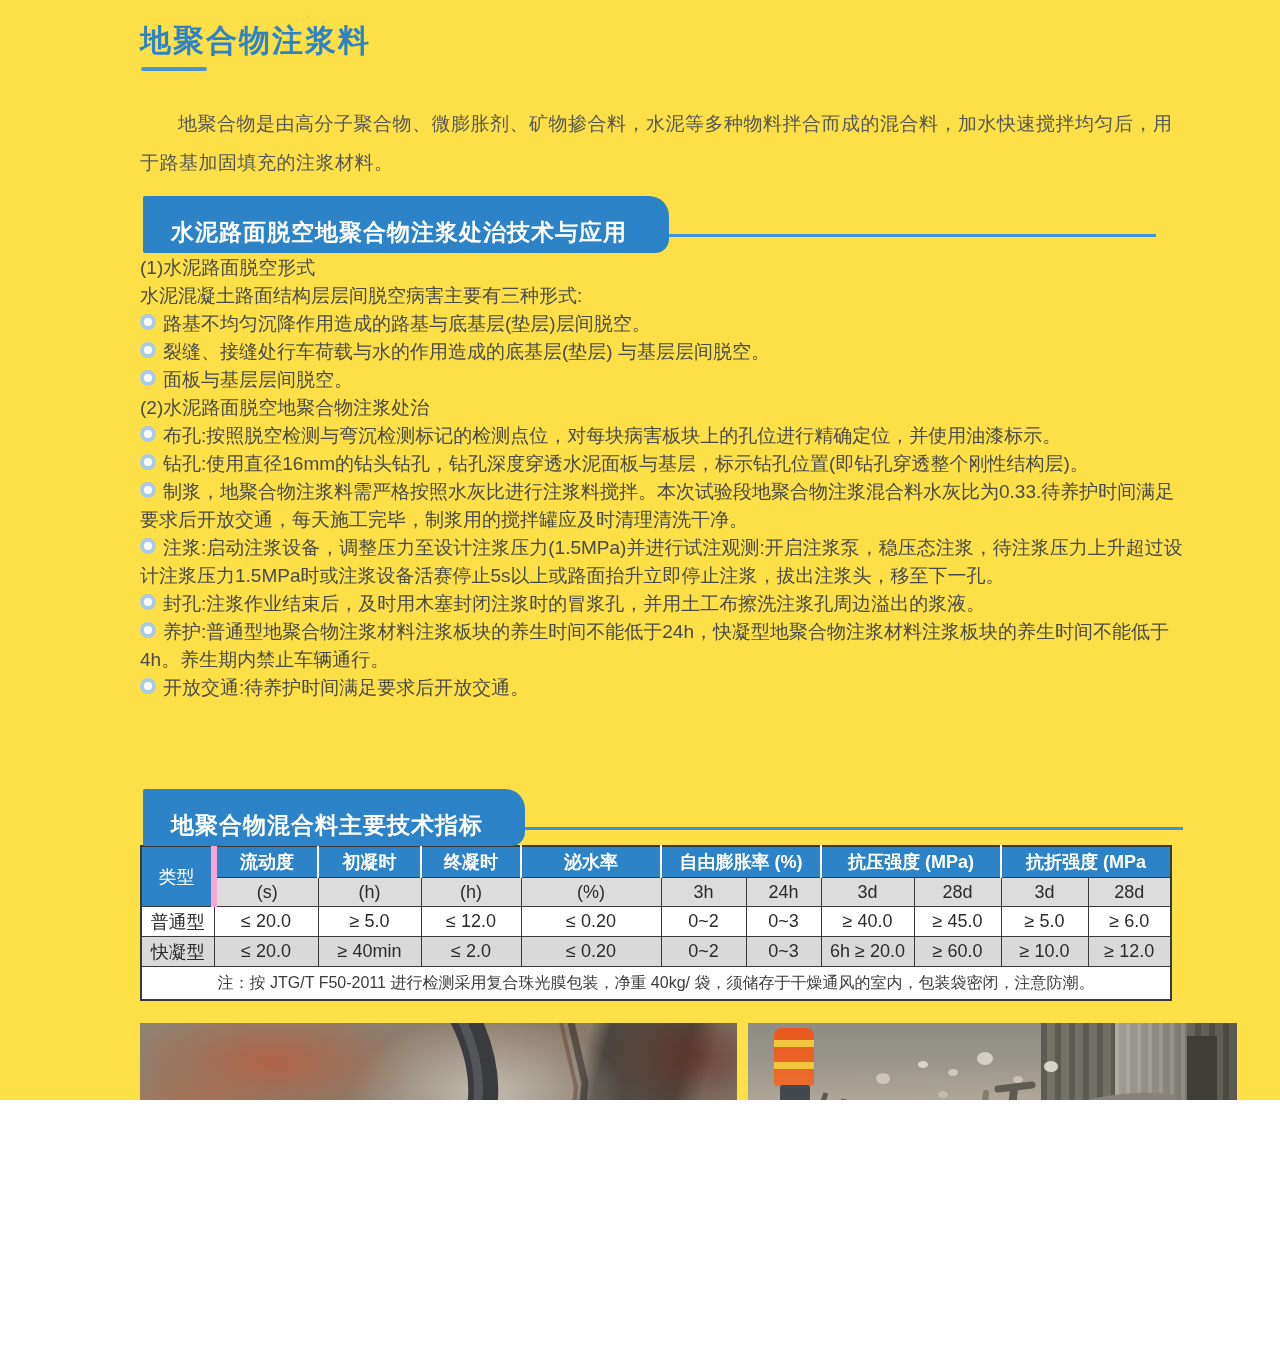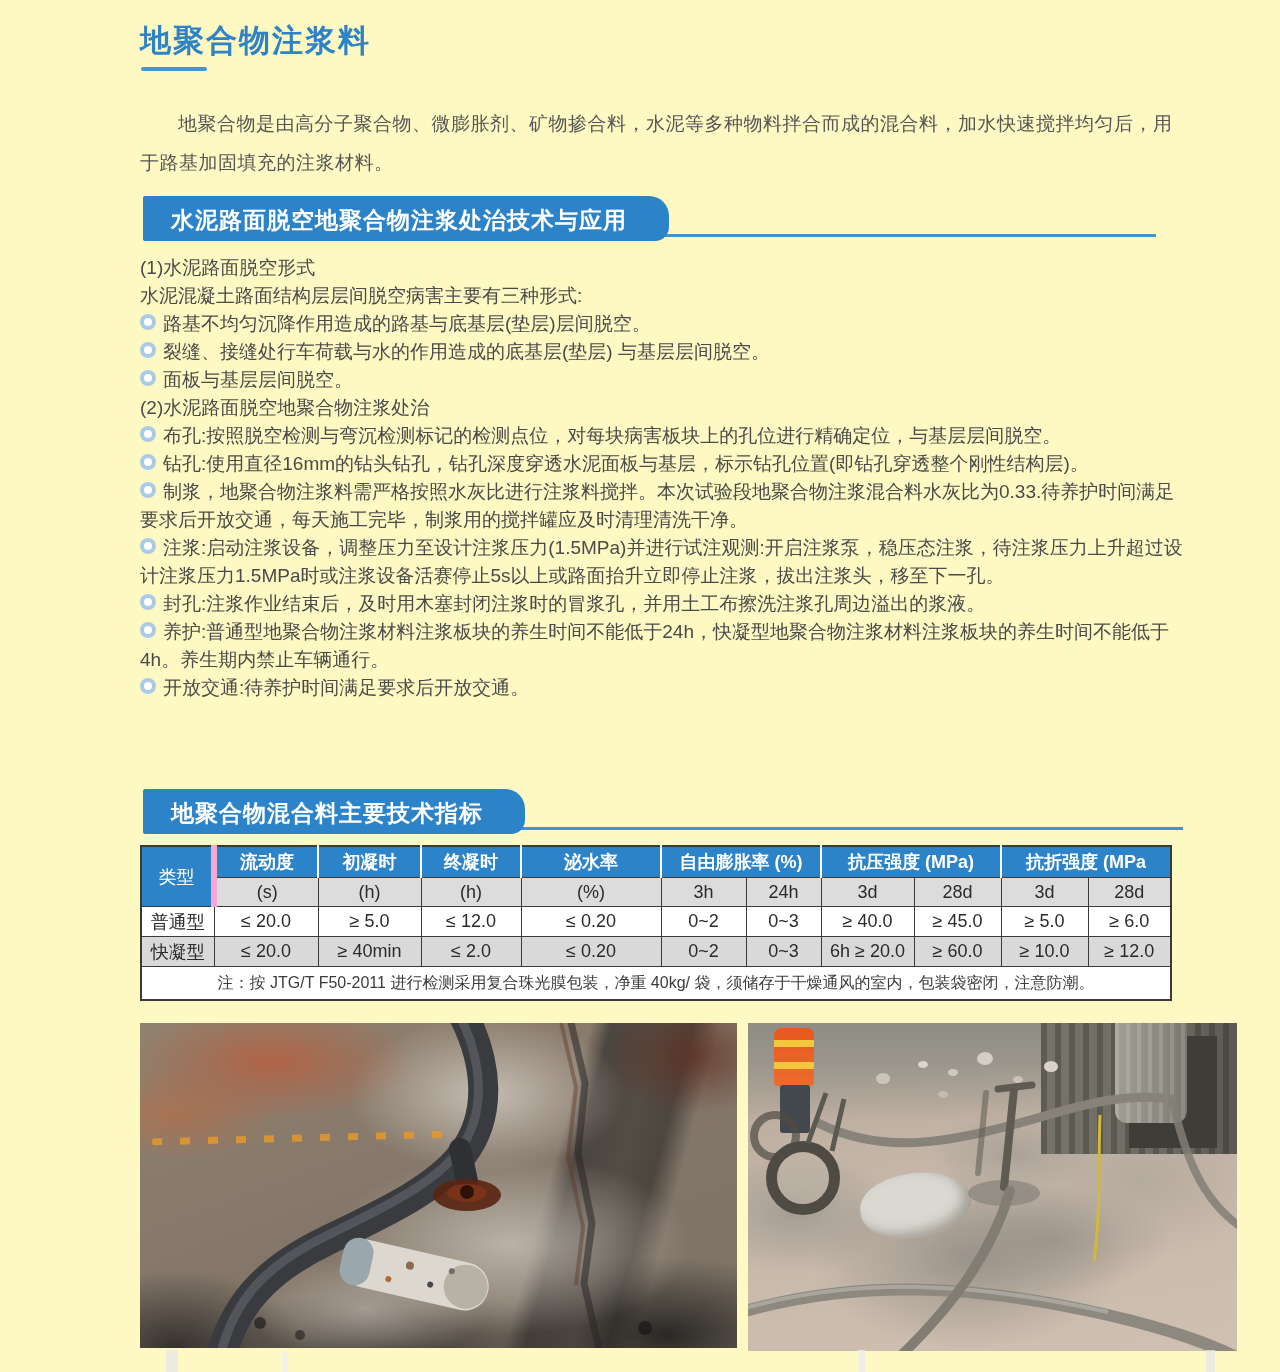--- a/index.html
+++ b/index.html
@@ -1,29 +1,29 @@
 <!DOCTYPE html>
 <html lang="zh"><head>
 <meta charset="utf-8">
 <style>
   html,body{margin:0;padding:0;background:#ffffff;}
-  .page{position:relative;width:1280px;height:1372px;background:#fef9c3;overflow:hidden;
+  .page{position:relative;width:1280px;height:1100px;background:#fde047;overflow:hidden;
         font-family:"Liberation Sans","DejaVu Sans",sans-serif;color:#4f4f4f;}
 
   
   .doc-title{position:absolute;left:140px;top:20px;font-size:31px;font-weight:bold;color:#2e82c6;letter-spacing:2px;}
   .title-underline{position:absolute;left:141px;top:67px;width:66px;height:4px;background:#4b93cf;border-radius:2px;}
 
   
   .intro{position:absolute;left:140px;top:104px;width:1046px;font-size:19px;line-height:39px;
          color:#565656;text-indent:2em;letter-spacing:0.5px;}
 
   
   .banner{position:absolute;left:143px;height:41px;background:#2d83c8;color:#fff;
-          font-size:23px;font-weight:bold;line-height:41px;padding:4px 42px 0 28px;
+          font-size:23px;font-weight:bold;line-height:41px;padding:16px 42px 0 28px;
           border-radius:2px 20px 14px 2px;letter-spacing:1px;white-space:nowrap;z-index:2;}
   .banner1{top:196px;}
   .banner2{top:789px;}
   .banner-line{position:absolute;left:143px;height:3px;background:#4293d6;z-index:1;}
   .banner-line1{top:234px;width:1013px;}
   .banner-line2{top:827px;width:1040px;}
 
   
   .list{position:absolute;left:140px;top:254px;width:1050px;font-size:19px;line-height:28px;color:#4a4a4a;}
   .list p{margin:0;}
@@ -116,21 +116,21 @@
   <div class="banner-line banner-line1"></div>
   <div class="banner banner1">水泥路面脱空地聚合物注浆处治技术与应用</div>
 
   <div class="list">
     <p><span>(1)水泥路面脱空形式</span></p>
     <p><span>水泥混凝土路面结构层层间脱空病害主要有三种形式:</span></p>
     <p><span class="ring"></span><span>路基不均匀沉降作用造成的路基与底基层(垫层)层间脱空。</span></p>
     <p><span class="ring"></span><span>裂缝、接缝处行车荷载与水的作用造成的底基层(垫层) 与基层层间脱空。</span></p>
     <p><span class="ring"></span><span>面板与基层层间脱空。</span></p>
     <p><span>(2)水泥路面脱空地聚合物注浆处治</span></p>
-    <p><span class="ring"></span><span>布孔:按照脱空检测与弯沉检测标记的检测点位，对每块病害板块上的孔位进行精确定位，与基层层间脱空。</span></p>
+    <p><span class="ring"></span><span>布孔:按照脱空检测与弯沉检测标记的检测点位，对每块病害板块上的孔位进行精确定位，并使用油漆标示。</span></p>
     <p><span class="ring"></span><span>钻孔:使用直径16mm的钻头钻孔，钻孔深度穿透水泥面板与基层，标示钻孔位置(即钻孔穿透整个刚性结构层)。</span></p>
     <p><span class="ring"></span><span>制浆，地聚合物注浆料需严格按照水灰比进行注浆料搅拌。本次试验段地聚合物注浆混合料水灰比为0.33.待养护时间满足要求后开放交通，每天施工完毕，制浆用的搅拌罐应及时清理清洗干净。</span></p>
     <p><span class="ring"></span><span>注浆:启动注浆设备，调整压力至设计注浆压力(1.5MPa)并进行试注观测:开启注浆泵，稳压态注浆，待注浆压力上升超过设计注浆压力1.5MPa时或注浆设备活赛停止5s以上或路面抬升立即停止注浆，拔出注浆头，移至下一孔。</span></p>
     <p><span class="ring"></span><span>封孔:注浆作业结束后，及时用木塞封闭注浆时的冒浆孔，并用土工布擦洗注浆孔周边溢出的浆液。</span></p>
     <p><span class="ring"></span><span>养护:普通型地聚合物注浆材料注浆板块的养生时间不能低于24h，快凝型地聚合物注浆材料注浆板块的养生时间不能低于4h。养生期内禁止车辆通行。</span></p>
     <p><span class="ring"></span><span>开放交通:待养护时间满足要求后开放交通。</span></p>
   </div>
 
   <div class="banner-line banner-line2"></div>
   <div class="banner banner2">地聚合物混合料主要技术指标</div>

